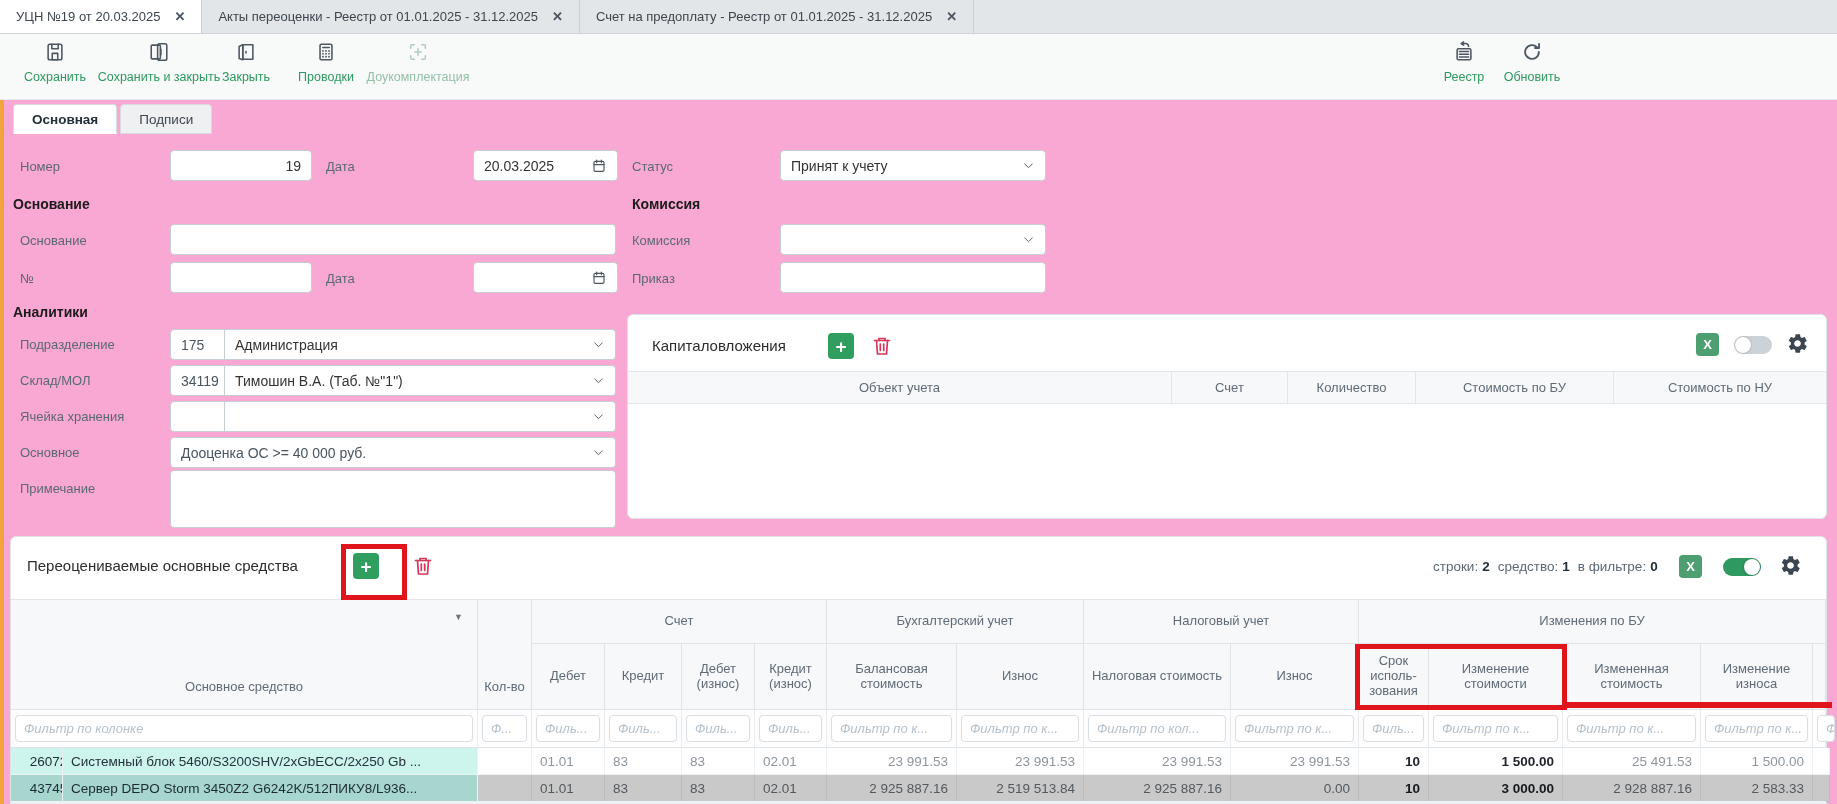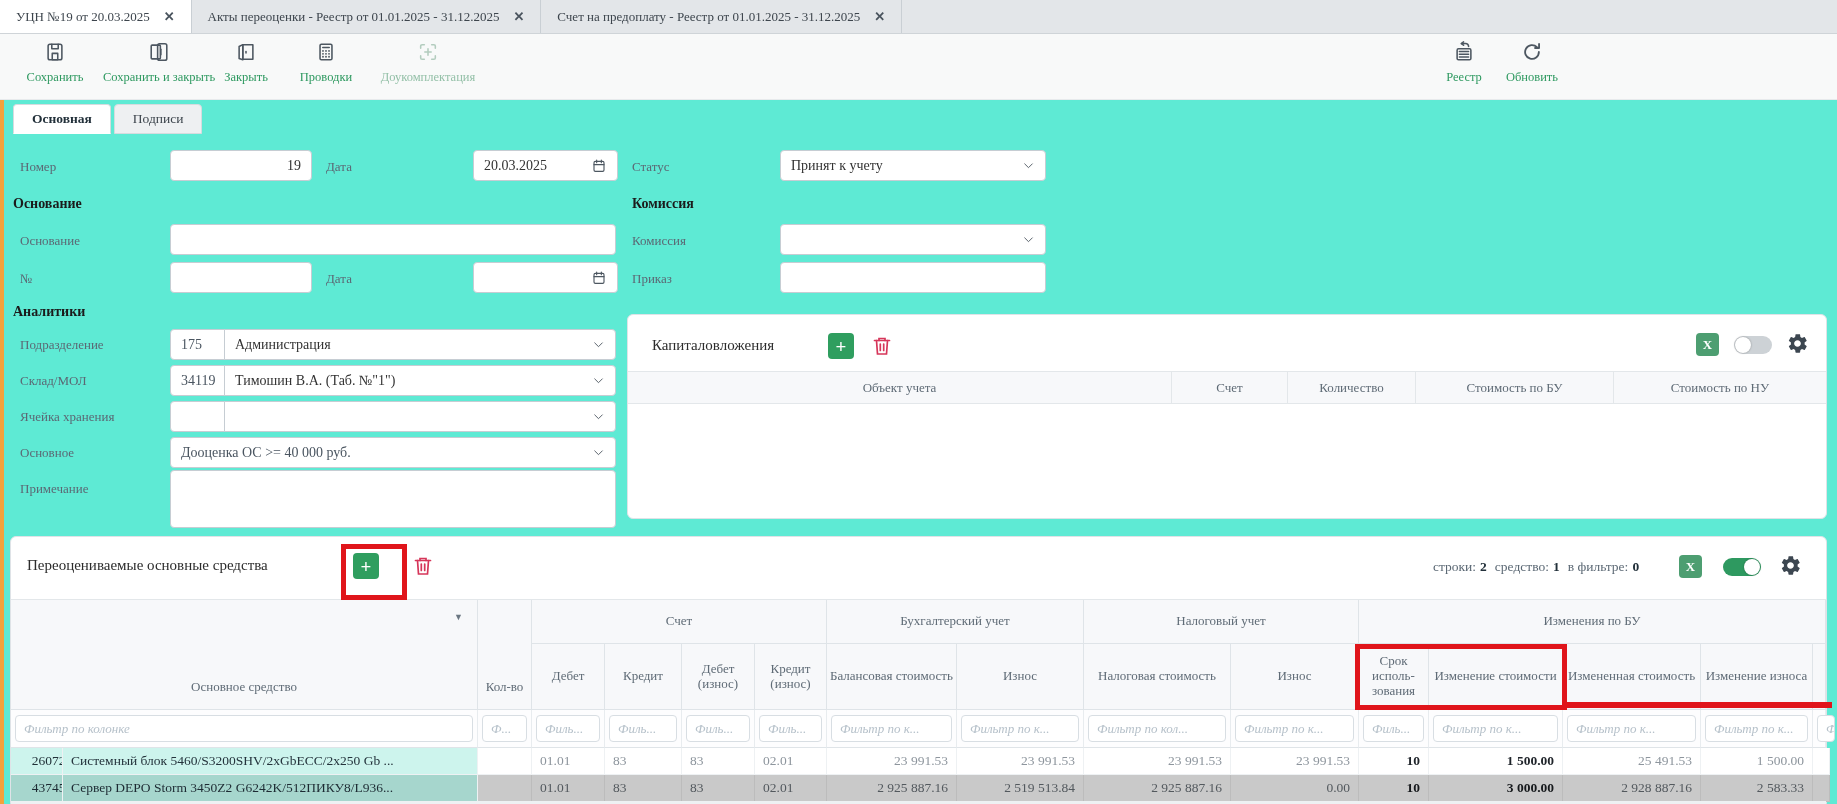--- a/index.html
+++ b/index.html
@@ -1,17 +1,17 @@
 <!DOCTYPE html>
 <html><head>
 <meta charset="utf-8">
 <style>
   html,body{margin:0;padding:0;background:#fff;}
-  .screen{position:relative;width:1837px;height:804px;background:#5eead4;overflow:hidden;
-    font-family:Liberation Serif, serif;color:#333;}
+  .screen{position:relative;width:1837px;height:804px;background:#f9a8d4;overflow:hidden;
+    font-family:Liberation Sans, sans-serif;color:#333;}
   
   .tabbar{position:absolute;left:0;top:0;width:100%;height:34px;background:#e3e6e9;
     border-bottom:1px solid #cfd4d8;display:flex;box-sizing:border-box;}
   .wtab{display:flex;align-items:center;gap:14px;padding:0 16px;font-size:13px;color:#3d454d;
     border-right:1px solid #c9cfd4;white-space:nowrap;}
   .wtab.active{background:#fff;}
   .wtab .x{font-size:13px;font-weight:700;color:#4a545e;cursor:pointer;}
   
   .toolbar{position:absolute;left:0;top:34px;width:100%;height:66px;background:#f8f9f9;
     border-bottom:1px solid #e7eaec;box-sizing:border-box;}
@@ -154,21 +154,21 @@
               <circle cx="12" cy="14" r="1"></circle>
               <circle cx="15.3" cy="14" r="1"></circle>
               <circle cx="8.7" cy="17.2" r="1"></circle>
               <circle cx="12" cy="17.2" r="1"></circle>
               <circle cx="15.3" cy="17.2" r="1"></circle>
             </g>
           </svg>
       </span>
       <span class="lbl">Проводки</span>
     </div>
-    <div class="tbtn disabled" style="left:374px;width:108px;justify-content:flex-end;">
+    <div class="tbtn disabled" style="left:364px;width:108px;justify-content:flex-end;">
       <span>
         <svg class="icon" width="22" height="22" viewBox="0 0 24 24" style="stroke:#7ba98f;">
             <path d="M4 8V5.5A1.5 1.5 0 0 1 5.5 4H8"></path>
             <path d="M16 4h2.5A1.5 1.5 0 0 1 20 5.5V8"></path>
             <path d="M20 16v2.5a1.5 1.5 0 0 1-1.5 1.5H16"></path>
             <path d="M8 20H5.5A1.5 1.5 0 0 1 4 18.5V16"></path>
             <path d="M12 8.5v7M8.5 12h7"></path>
           </svg>
       </span>
       <span class="lbl">Доукомплектация</span>

